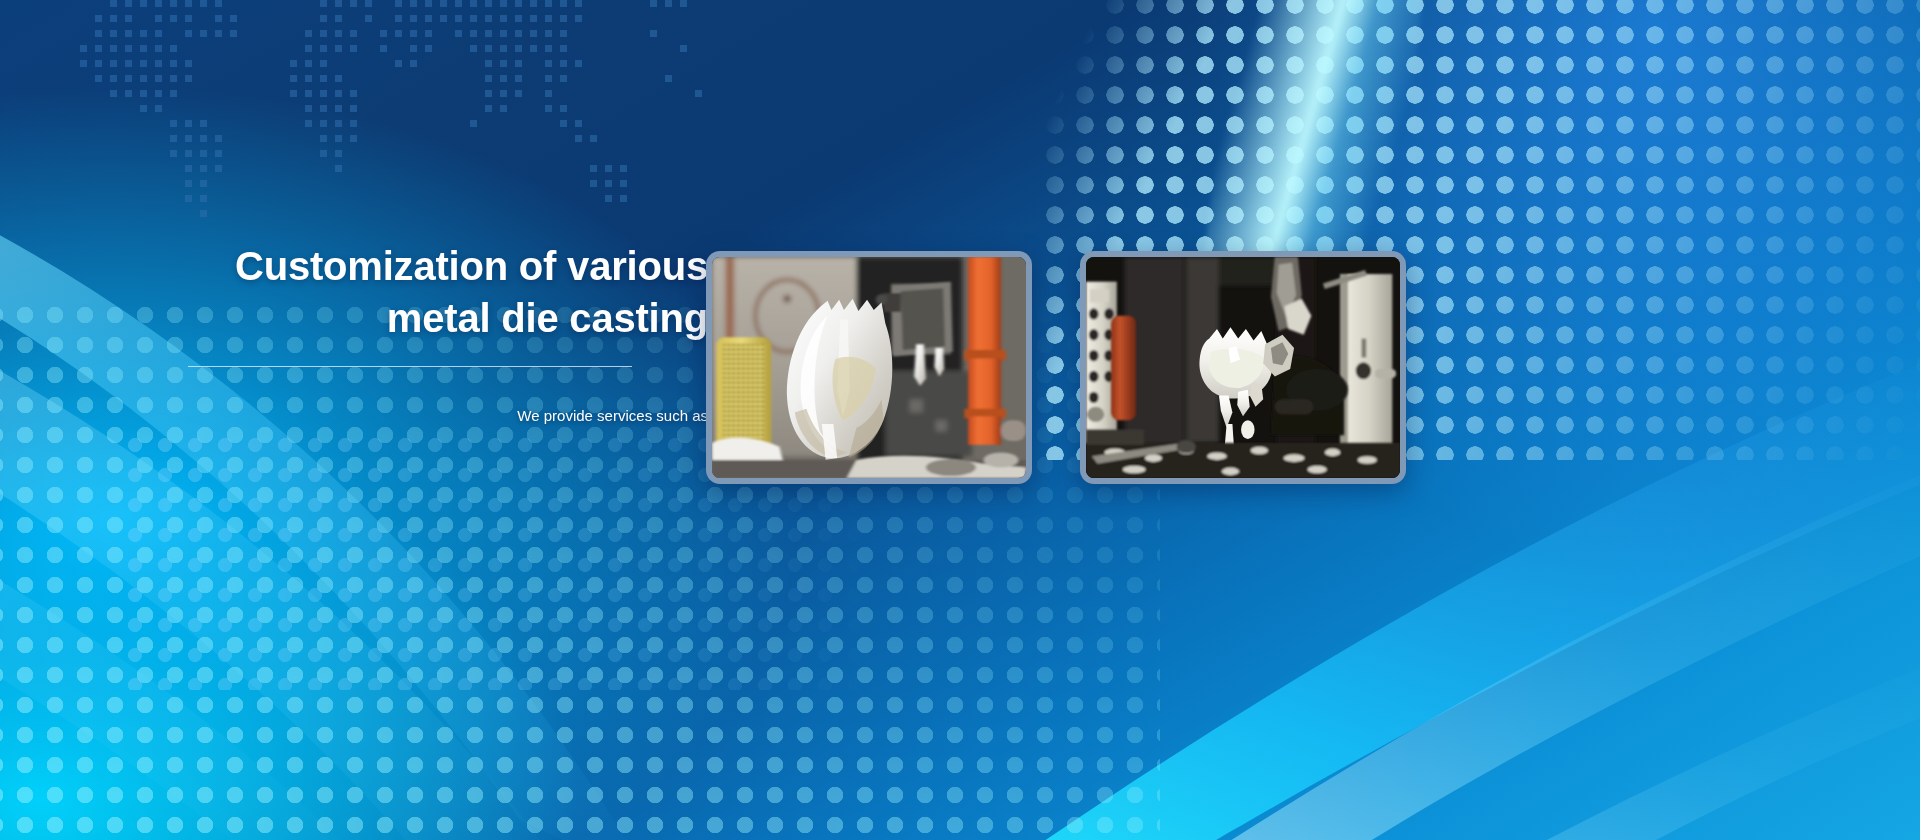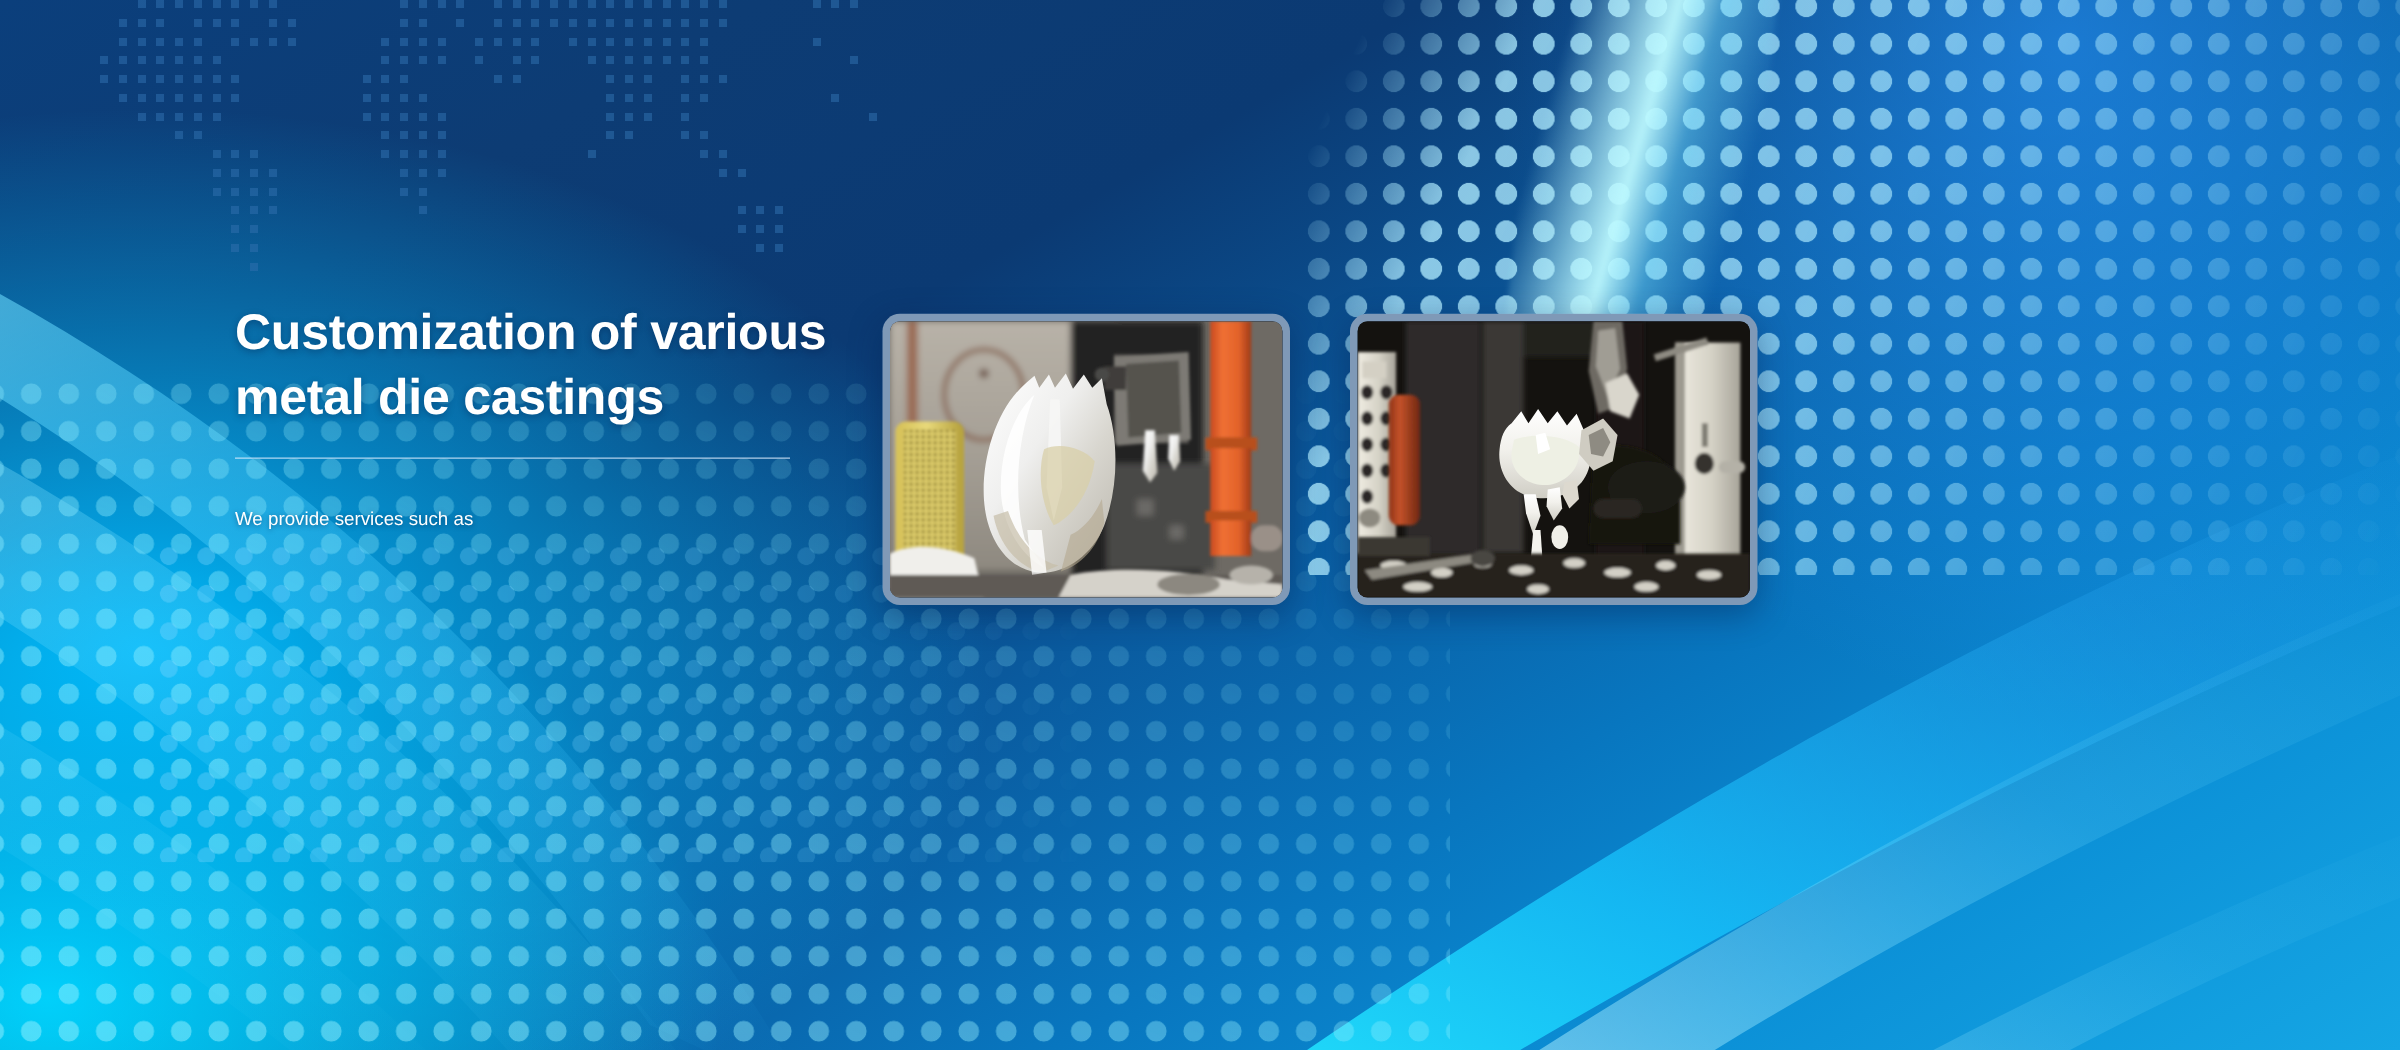--- a/index.html
+++ b/index.html
@@ -14,20 +14,21 @@
   .banner {
     position: relative;
     width: 1920px;
     height: 840px;
     overflow: hidden;
     background:
       radial-gradient(ellipse 1100px 700px at 6% 62%,  rgba(0,190,255,0.95) 0%, rgba(0,150,230,0.0) 62%),
       radial-gradient(ellipse 900px 620px at 2% 95%,   rgba(0,225,255,0.95) 0%, rgba(0,170,235,0.0) 60%),
       radial-gradient(ellipse 760px 900px at 86% 4%,   rgba(40,150,255,0.55) 0%, rgba(20,90,200,0.0) 60%),
       linear-gradient(150deg, #0b3f7c 0%, #0d3c74 18%, #0b3a73 34%, #0a5a9e 52%, #0876bf 68%, #0b8fd6 82%, #15a6e4 100%);
+    text-align: right;
   }
 
   
   .bg-layer { position: absolute; inset: 0; pointer-events: none; }
 
   
   .worldmap {
     position: absolute;
     left: 40px; top: -10px;
     width: 1060px; height: 250px;
@@ -386,21 +387,21 @@
 
     <div class="dots-tr"></div>
     <div class="dots-bl"></div>
     <div class="dots-mid"></div>
     <div class="light-streak"></div>
   </div>
 
   <div class="headline-block">
     <h1 class="headline">
       <span>Customization of various</span><br>
-      <span>metal die castings</span>
+      <span>metal die casting</span>
     </h1>
     <div class="divider"></div>
     <div class="subcopy">
       <div>We provide services such as</div>
     </div>
   </div>
 
   <div class="photo-card" id="card-1">
     <div class="photo-inner">
       <svg viewBox="0 0 326 233" preserveAspectRatio="none">

